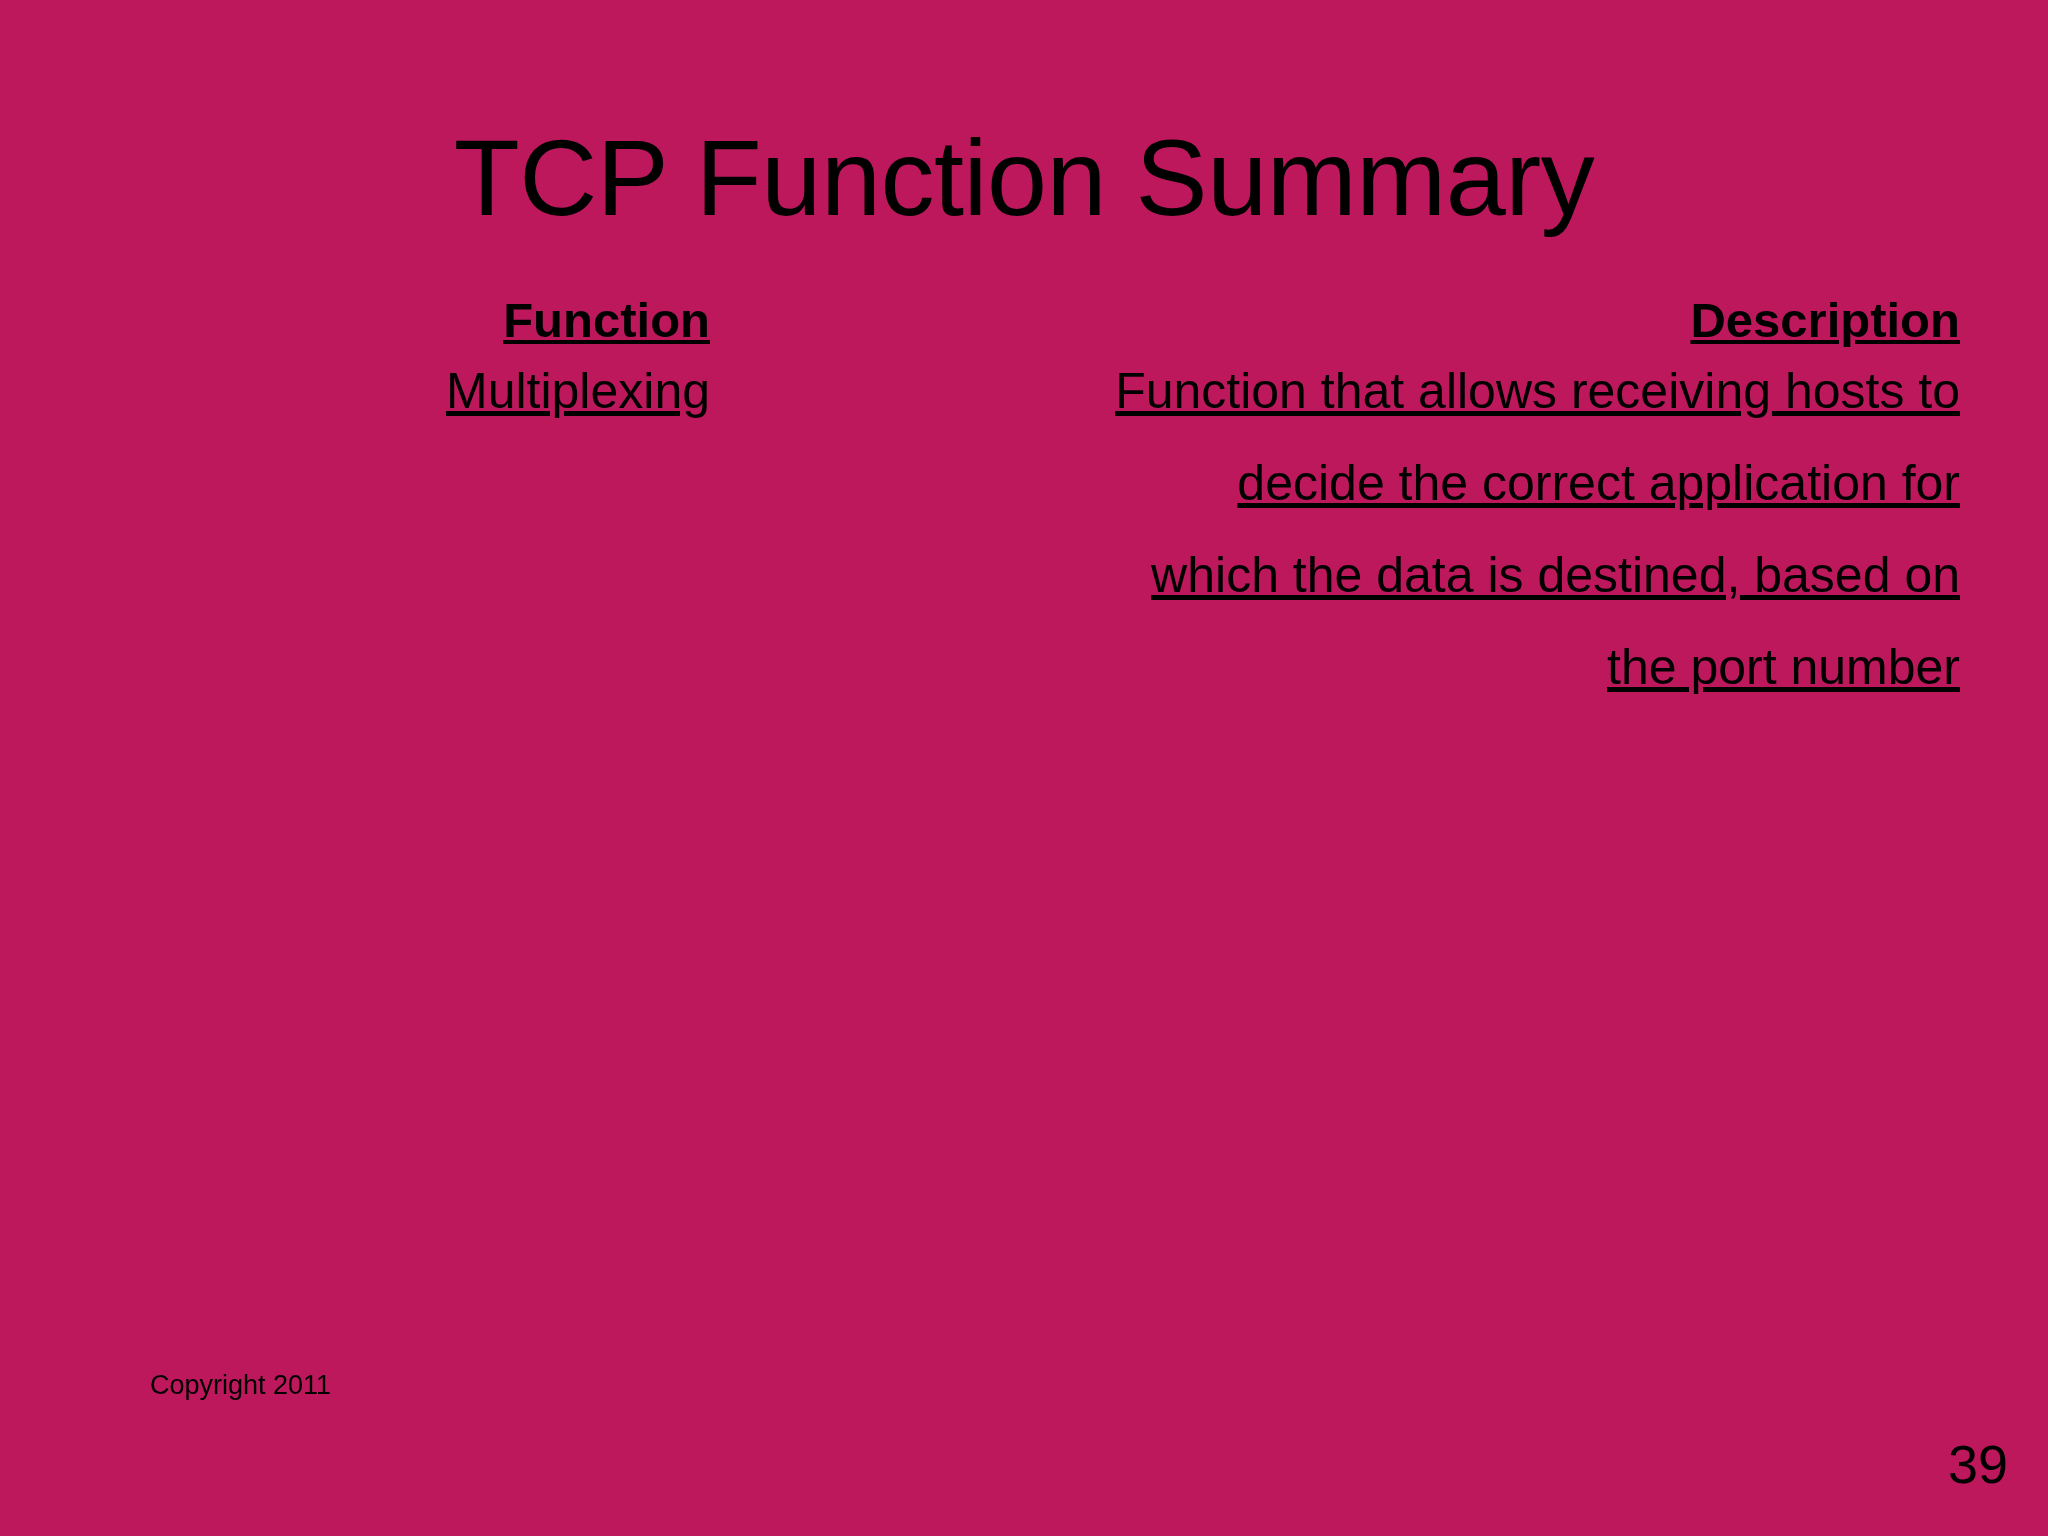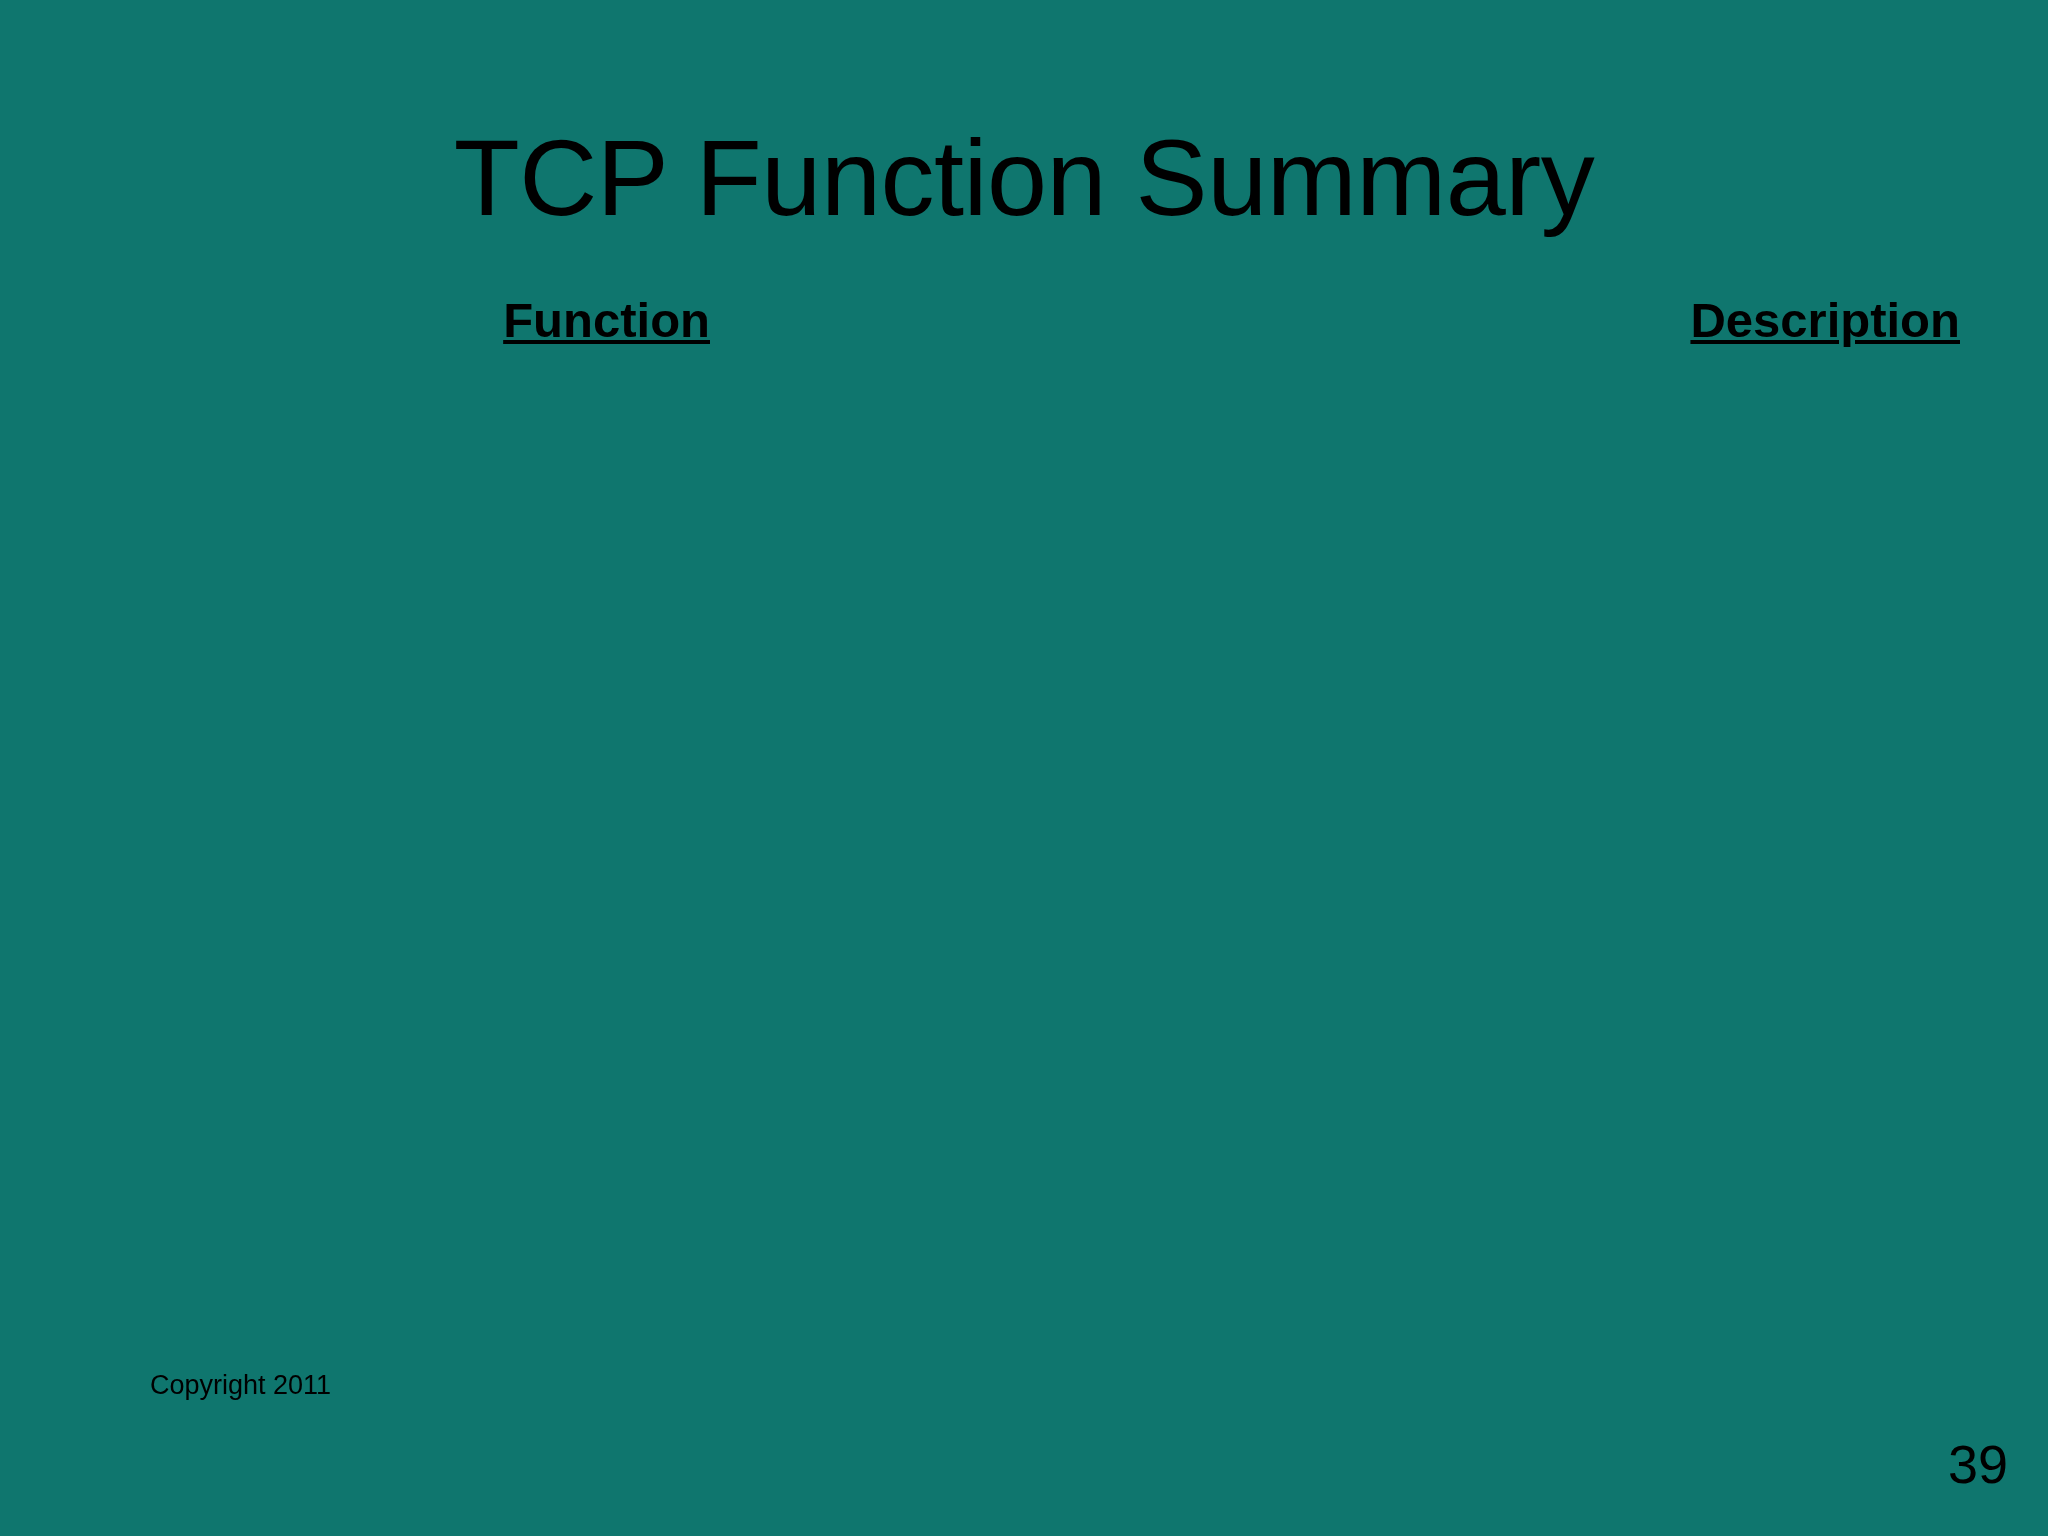--- a/index.html
+++ b/index.html
@@ -13,21 +13,21 @@
     position: relative;
     overflow: hidden;
     font-family: "Liberation Sans", sans-serif;
     color: #000000;
     -webkit-font-smoothing: antialiased;
   }
 
   .slide {
     position: absolute;
     inset: 0;
-    background: #0f766e;
+    background: #be185d;
   }
 
   
   .slide-title {
     position: absolute;
     left: 0;
     top: 46px;
     width: 2048px;
     text-align: center;
     font-size: 108px;
@@ -109,20 +109,31 @@
       <col class="col-function">
       <col class="col-description">
     </colgroup>
     <thead>
       <tr>
         <th class="head-cell">Function</th>
         <th class="head-cell">Description</th>
       </tr>
     </thead>
     <tbody>
+      <tr>
+        <td class="cell">
+          <span class="line">Multiplexing</span>
+        </td>
+        <td class="cell">
+          <span class="line">Function that allows receiving hosts to</span>
+          <span class="line">decide the correct application for</span>
+          <span class="line">which the data is destined, based on</span>
+          <span class="line">the port number</span>
+        </td>
+      </tr>
 
 
     </tbody>
   </table>
 
   <div class="copyright">Copyright 2011</div>
 
   <div class="page-number">39</div>
 
 </div>

